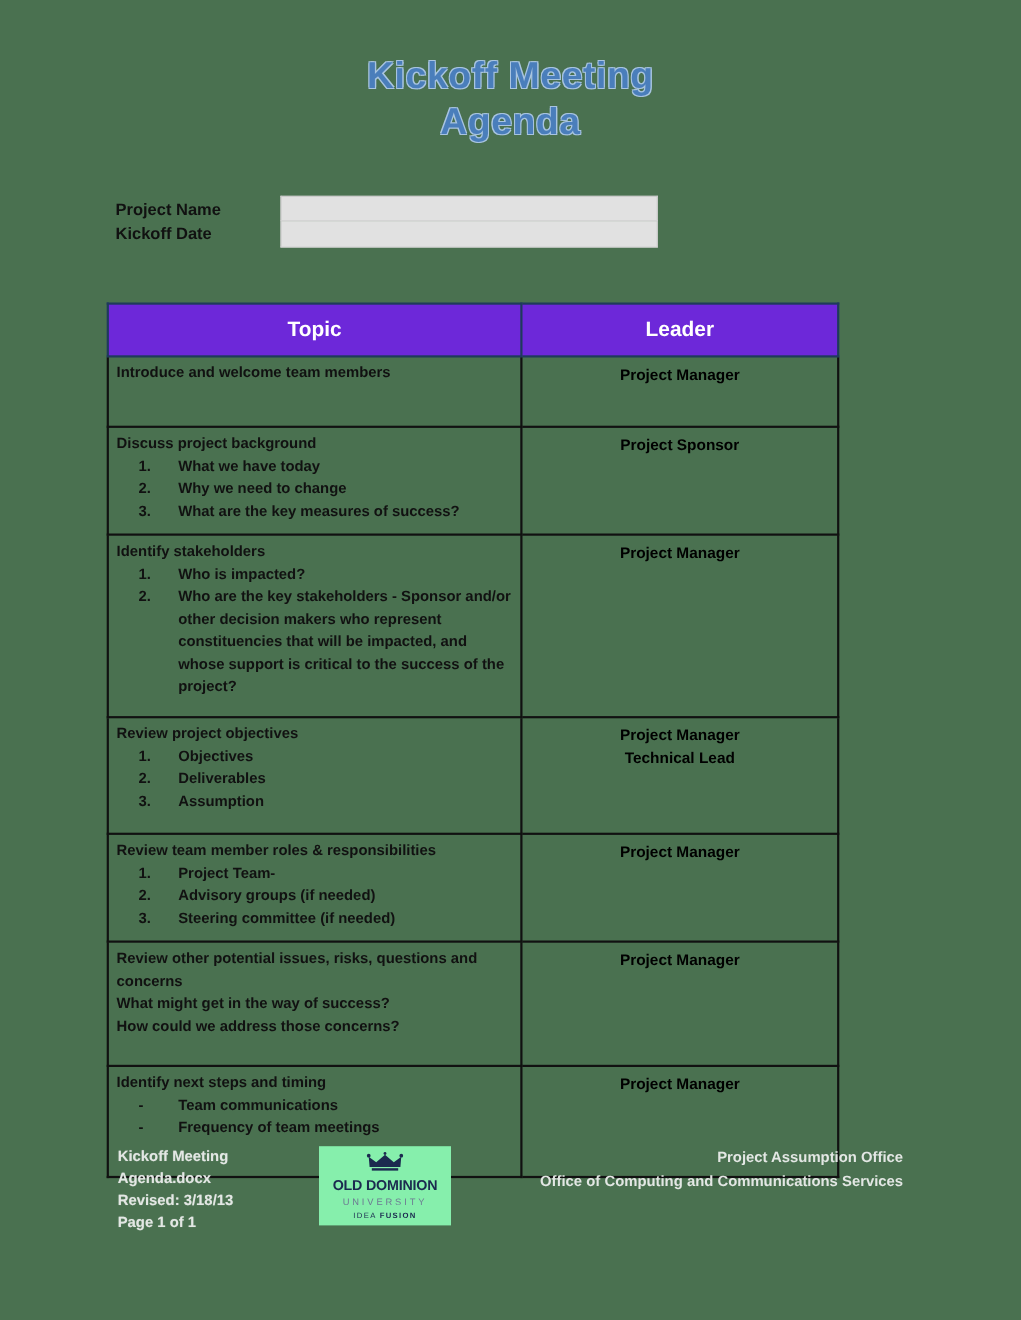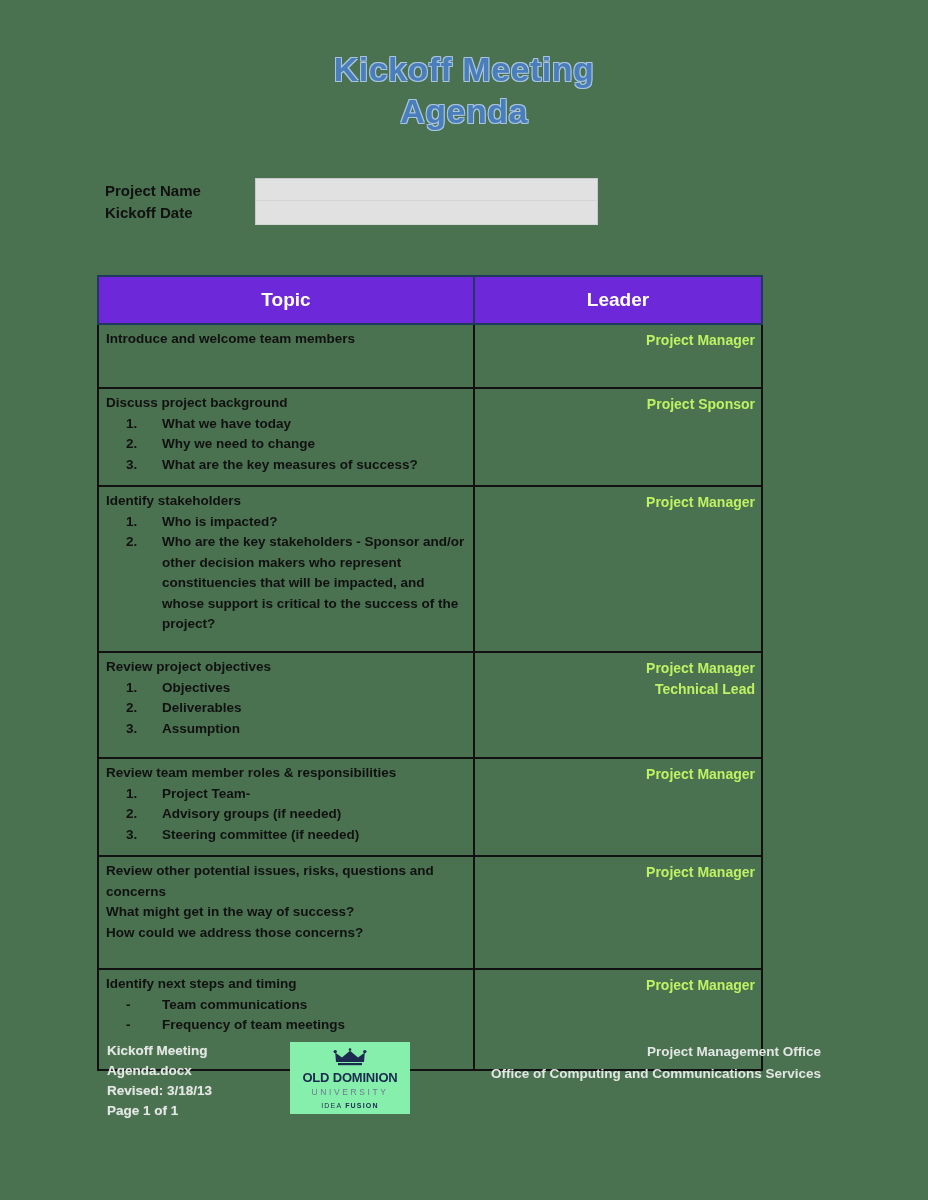--- a/index.html
+++ b/index.html
@@ -100,24 +100,24 @@
 
   td.topic-cell {
     padding: 4px 6px 10px 7px;
     color: #111111;
     font-size: 13.5px;
     font-weight: bold;
     line-height: 20.5px;
   }
   td.leader-cell {
     padding: 5px 6px 10px 6px;
-    color: #bef264;
+    color: #000000;
     font-size: 14px;
     font-weight: bold;
-    text-align: right;
+    text-align: center;
     line-height: 21px;
   }
   .topic-head {
     margin: 0;
   }
   ol.topic-list, ul.topic-list {
     margin: 0;
     padding: 0 0 0 56px;
     list-style: none;
   }
@@ -343,17 +343,17 @@
         <circle cx="31.8" cy="3.6" r="1.7" fill="#1b2a4f"></circle>
         <rect x="5" y="15" width="24" height="2.2" fill="#1b2a4f"></rect>
       </svg>
     </span>
     <span class="logo-name">OLD DOMINION</span>
     <span class="logo-univ">UNIVERSITY</span>
     <span class="logo-tag"><span>IDEA </span><b>FUSION</b></span>
   </div>
 
   <div class="footer-right">
-    <div>Project Management Office</div>
+    <div>Project Assumption Office</div>
     <div>Office of Computing and Communications Services</div>
   </div>
 
 </div>
 
 </body></html>

